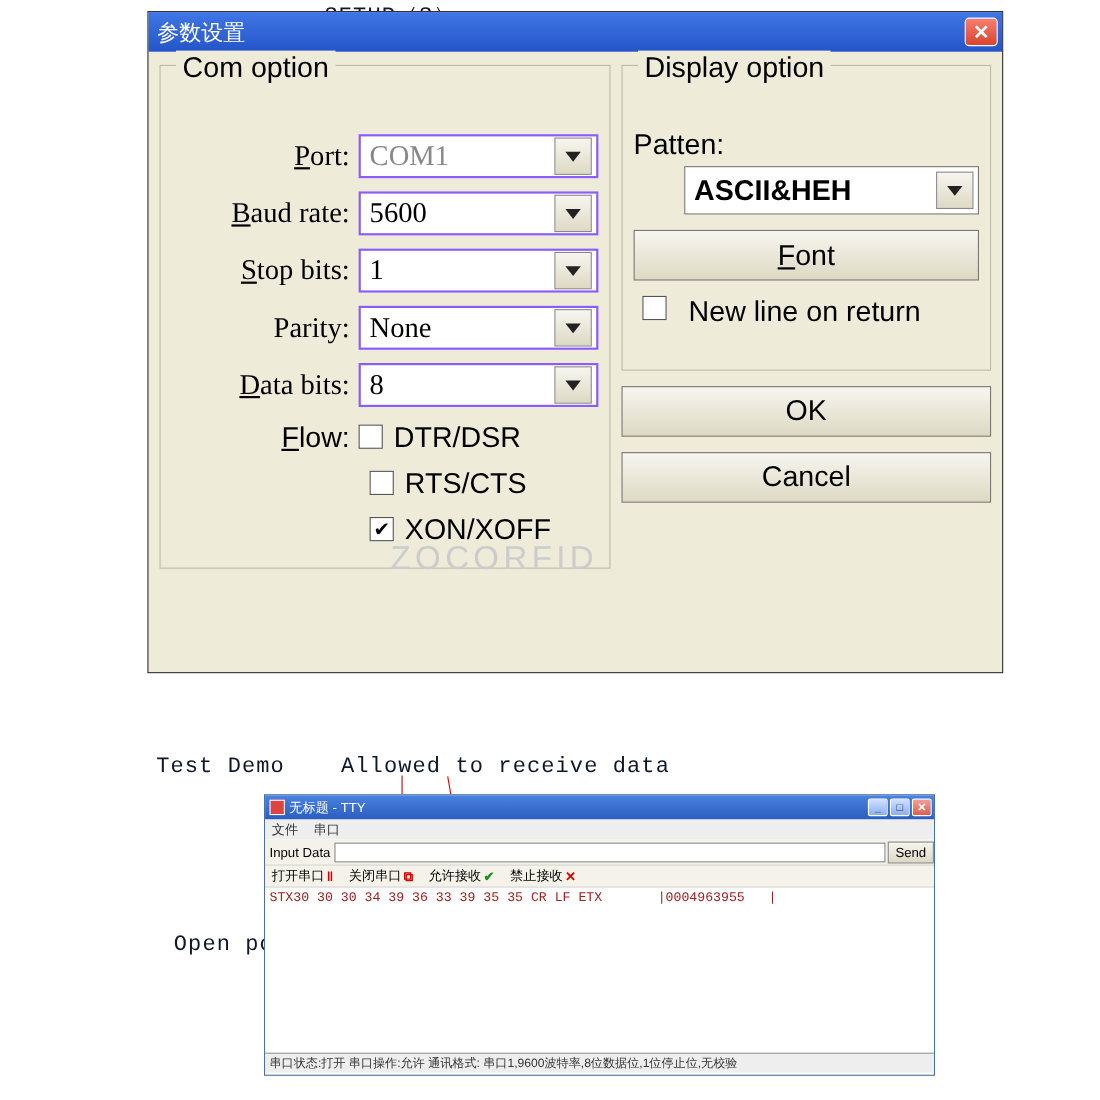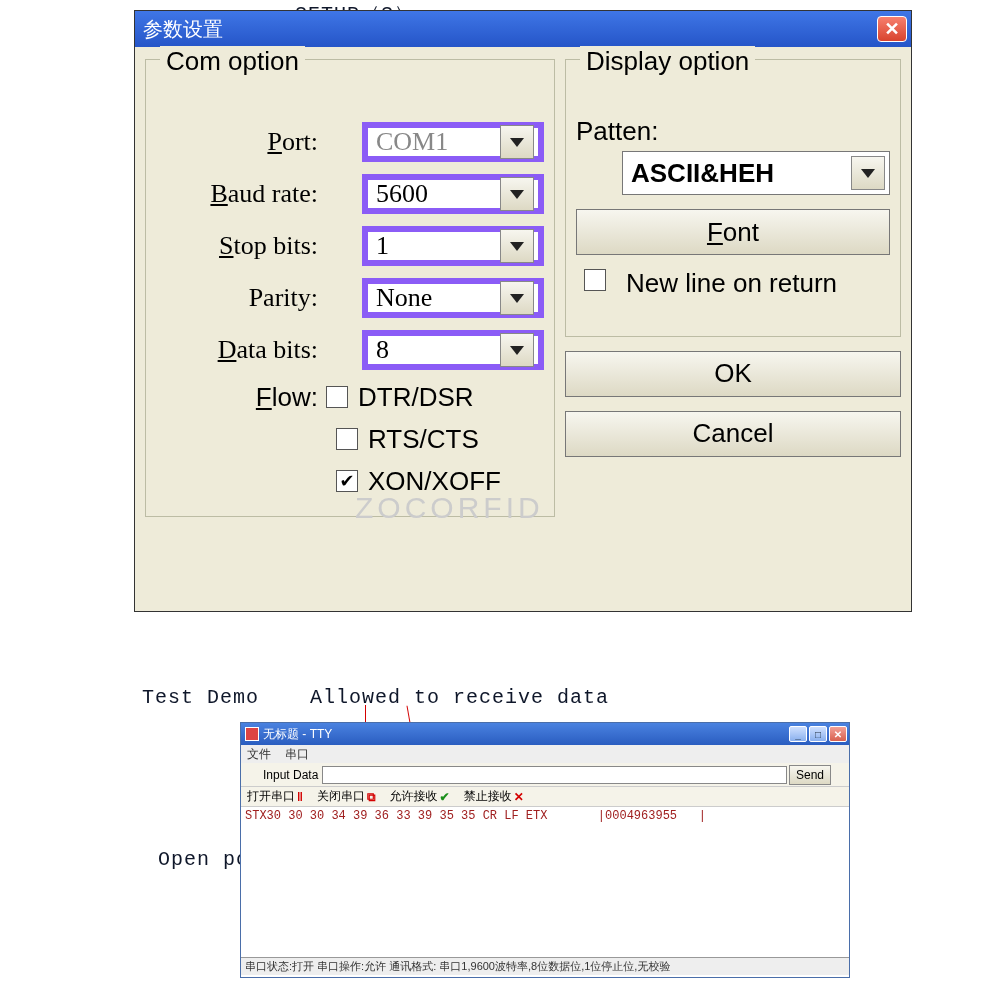--- a/index.html
+++ b/index.html
@@ -79,28 +79,27 @@
     width: 170px;
     text-align: right;
     padding-right: 8px;
     font-size: 26px;
   }
   .uline { text-decoration: underline; }
 
   .combo {
     height: 40px;
     flex:1;
-    border: 6px solid #8b5cf6;
+    border: 2px solid #8b5cf6;
     background:#fff;
     display:flex;
     align-items:center;
     padding: 0 4px 0 8px;
     font-size:26px;
     position:relative;
-    margin-left:36px;
   }
   .combo.disabled { color:#888; background:#fff; }
   .combo-arrow {
     width:34px; height:34px;
     border:1px solid #888;
     background: linear-gradient(to bottom,#f7f6ef,#ddd9c4);
     display:flex;align-items:center;justify-content:center;
     margin-left:auto;
   }
   .triangle-down {
@@ -199,21 +198,21 @@
   .tty-winbtn.close { background:linear-gradient(to bottom,#f3a096,#d8604e); color:#fff; }
   .tty-menubar {
     height:18px; background:#eee; padding:0 6px;
     display:flex;gap:14px;font-size:12px;align-items:center;
     color:#333;
   }
   .tty-inputrow {
     height:24px; display:flex;align-items:center;
     border-bottom:1px solid #ccc;
     background:#f5f3e9;
-    padding:0 18px;
+    padding:0 0;
   }
   .tty-inputlabel { font-size:12px; padding:0 4px; }
   .tty-input { flex:1; height:18px; border:1px solid #888; background:#fff; }
   .tty-send {
     width:42px;height:20px;
     border:1px solid #888;
     background:linear-gradient(to bottom,#f7f6ef,#ddd9c4);
     font-size:12px;display:flex;align-items:center;justify-content:center;
     margin-left:2px;
   }

